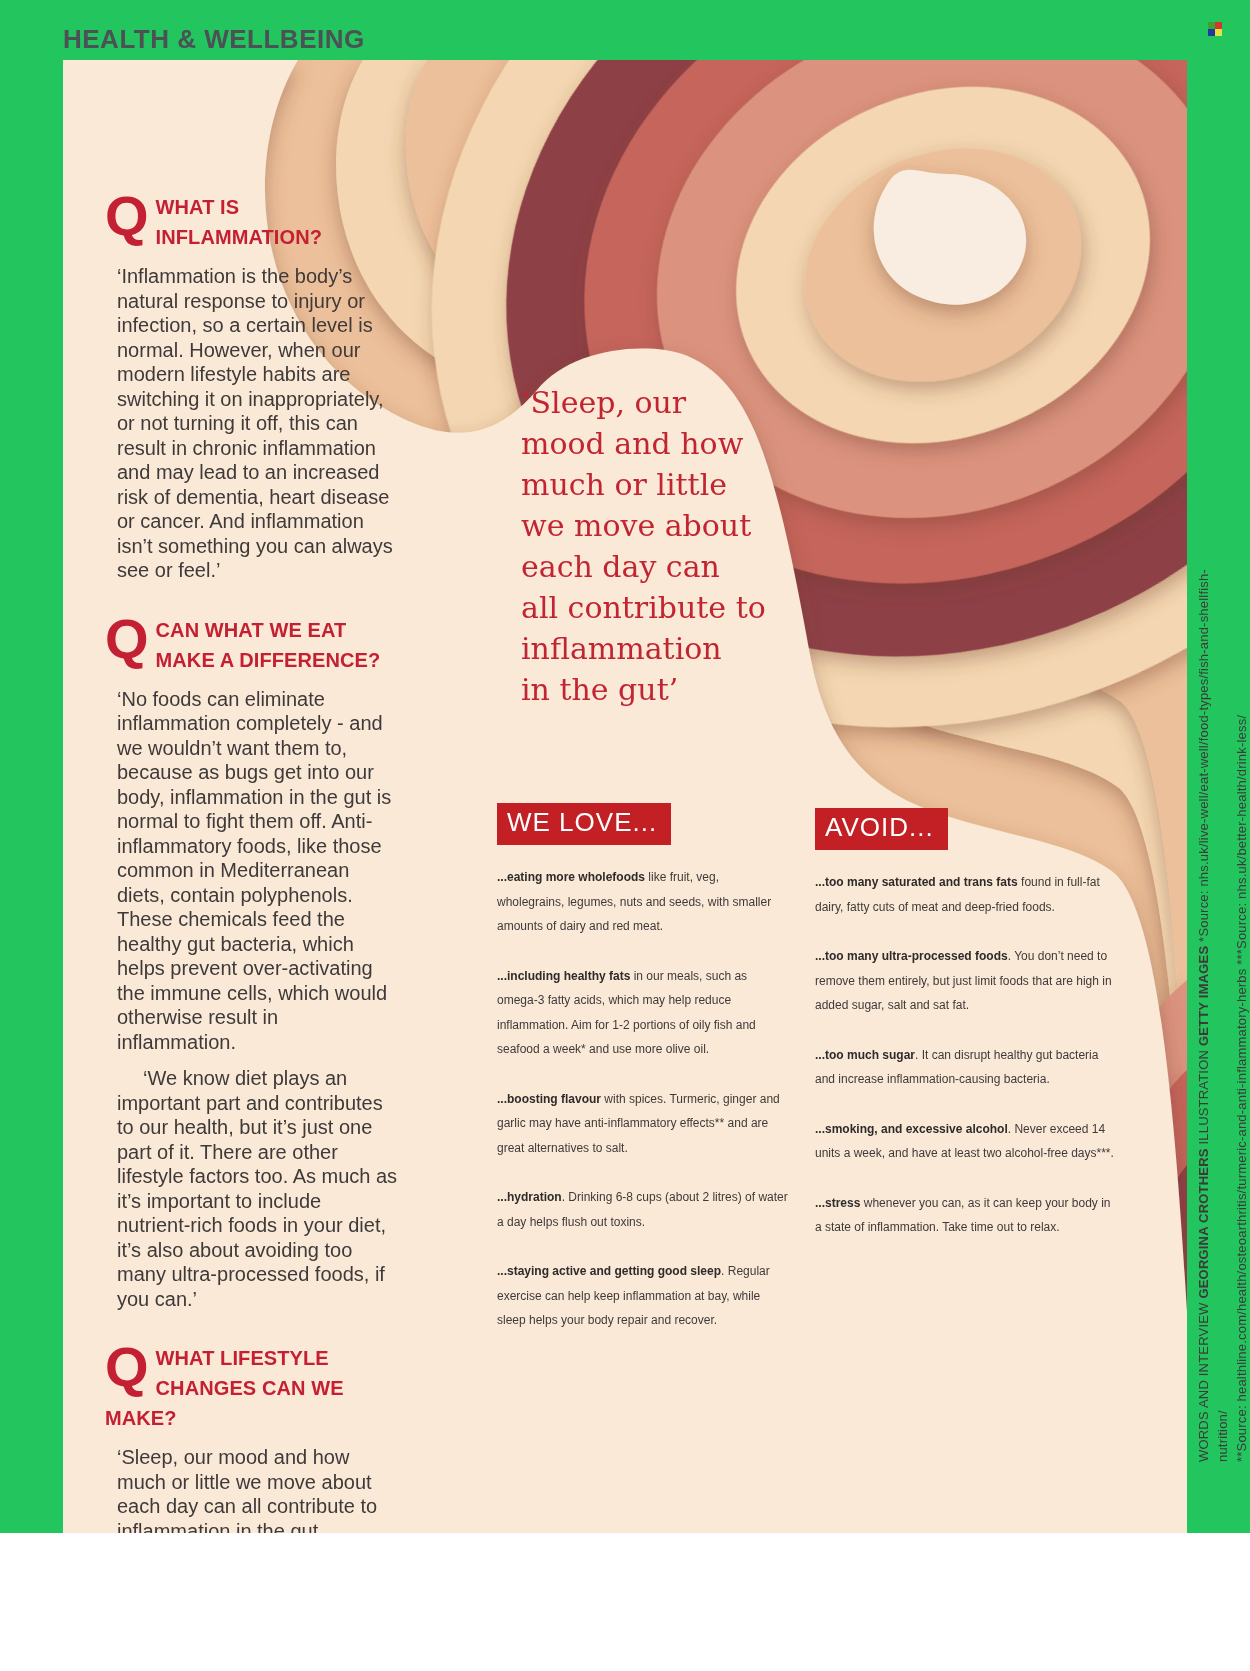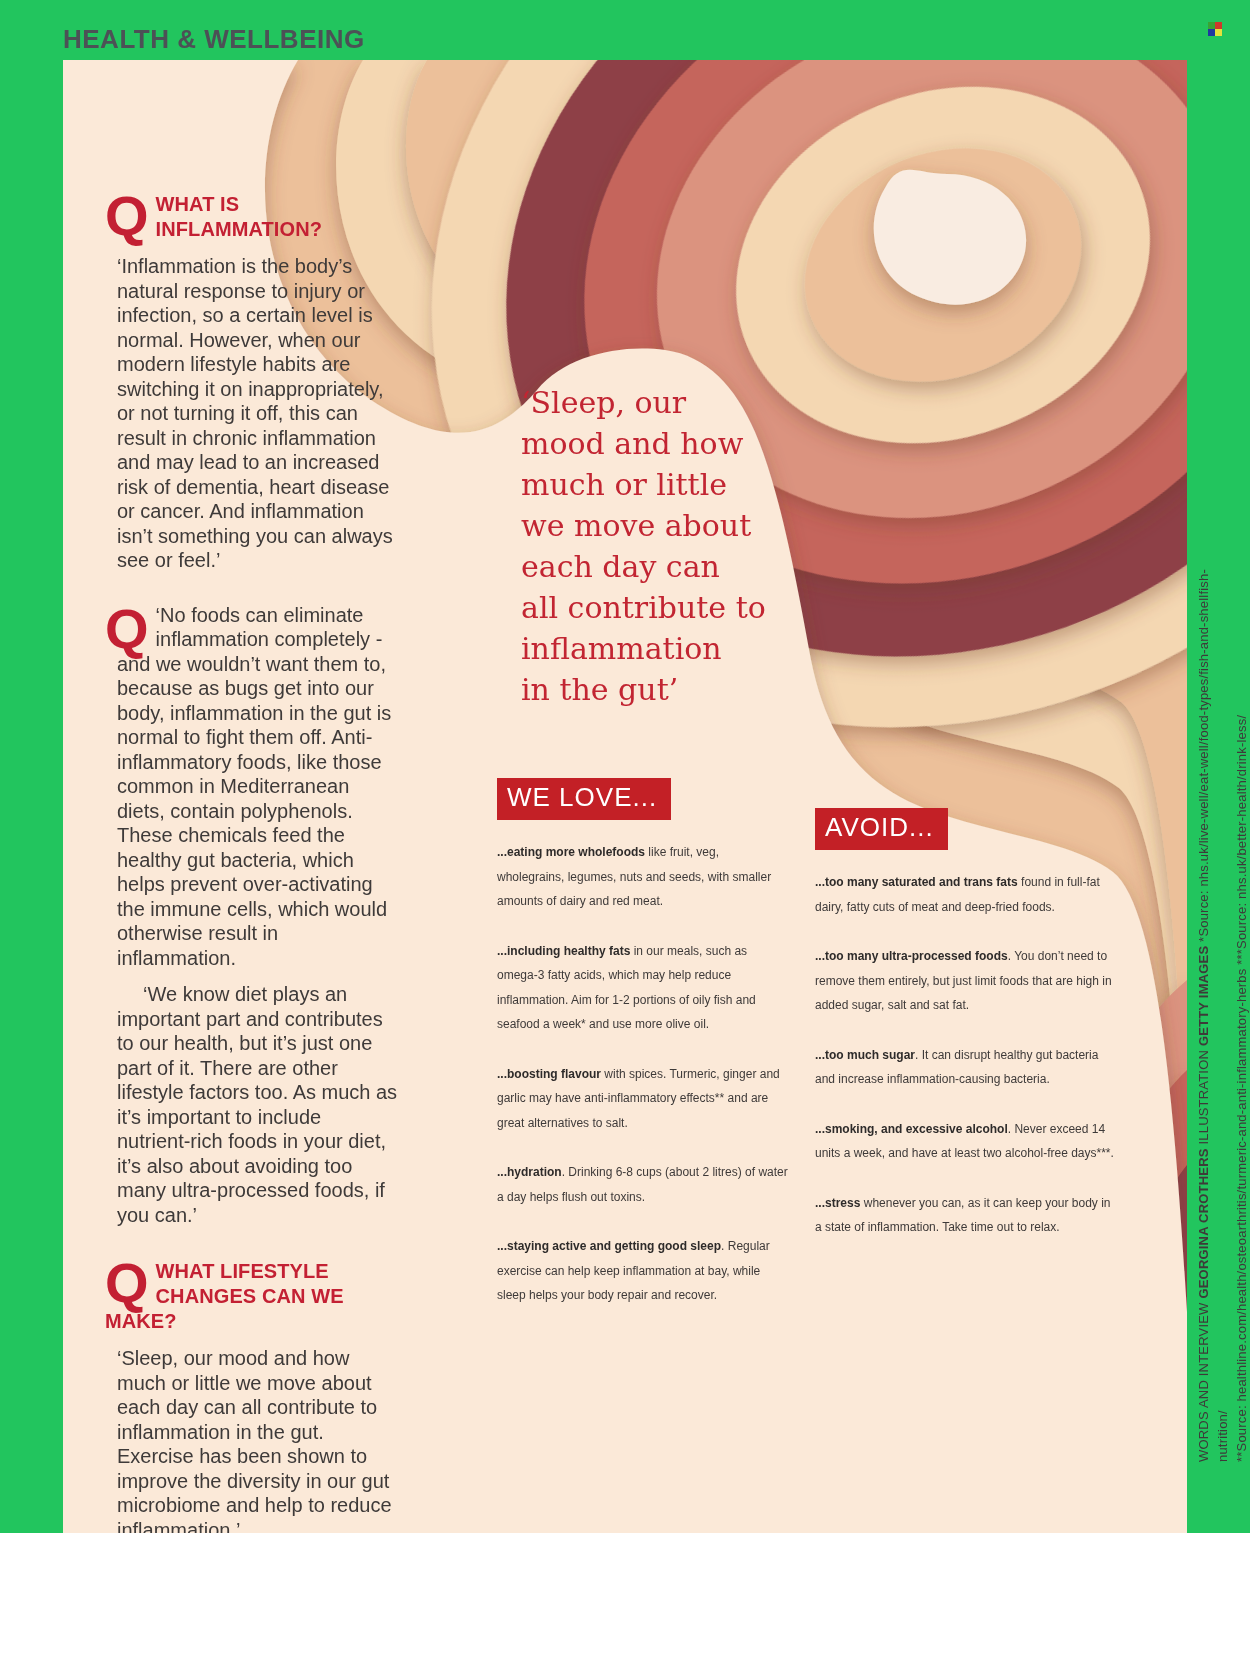--- a/index.html
+++ b/index.html
@@ -17,32 +17,32 @@
   
   .content-box{position:absolute;left:63px;top:60px;width:1124px;height:1547px;
       background:#fbe9d8;overflow:hidden;}
   .content-box svg{position:absolute;left:0;top:0;}
 
   
   .col-left{position:absolute;left:42px;top:130px;width:305px;}
   .q-block{margin:0 0 30px 0;}
   .q-letter{float:left;font-size:56px;line-height:44px;font-weight:700;color:#c32033;
       margin:4px 7px 0 0;}
-  .q-title{font-size:20px;line-height:25px;font-weight:700;color:#c32033;
+  .q-title{font-size:20px;line-height:30px;font-weight:700;color:#c32033;
       white-space:pre-line;letter-spacing:.1px;padding-top:2px;display:block;}
   .q-body p{margin:12px;font-size:20px;line-height:24.5px;}
   .q-body p + p{text-indent:26px;}
 
   
   .pull-quote{position:absolute;left:458px;top:322px;width:280px;
       font-family:"DejaVu Serif","Liberation Serif",serif;
       font-size:30px;line-height:41px;color:#c22532;white-space:pre-line;}
 
   
-  .col-mid{position:absolute;left:434px;top:718px;width:292px;}
+  .col-mid{position:absolute;left:434px;top:743px;width:292px;}
   .col-right{position:absolute;left:752px;top:748px;width:300px;}
   .badge{display:inline-block;background:#c32026;color:#ffffff;font-size:26px;
       font-weight:400;letter-spacing:1px;padding:4px 14px 7px 10px;margin:0 0 20px 0;}
   .tip-list p{margin:0 0 25px 0;font-size:12px;line-height:24.5px;}
   .tip-lead{font-weight:700;color:#2e2b2a;}
 
   
   .credits{position:absolute;left:1194px;top:1462px;width:912px;
       transform:rotate(-90deg);transform-origin:0 0;font-size:13px;line-height:19px;
       color:#3e3a39;letter-spacing:.2px;}
@@ -101,20 +101,22 @@
       <div class="q-block">
         <span class="q-letter">Q</span>
         <span class="q-title">WHAT IS INFLAMMATION?</span>
         <div class="q-body">
           <p>‘Inflammation is the body’s natural response to injury or infection, so a certain level is normal. However, when our modern lifestyle habits are switching it on inappropriately, or not turning it off, this can result in chronic inflammation and may lead to an increased risk of dementia, heart disease or cancer. And inflammation isn’t something you can always see or feel.’</p>
         </div>
       </div>
 
       <div class="q-block">
         <span class="q-letter">Q</span>
+        <span class="q-title">CAN WHAT WE EAT
+MAKE A DIFFERENCE?</span>
         <div class="q-body">
           <p>‘No foods can eliminate inflammation completely - and we wouldn’t want them to, because as bugs get into our body, inflammation in the gut is normal to fight them off. Anti-inflammatory foods, like those common in Mediterranean diets, contain polyphenols. These chemicals feed the healthy gut bacteria, which helps prevent over-activating the immune cells, which would otherwise result in inflammation.</p>
           <p>‘We know diet plays an important part and contributes to our health, but it’s just one part of it. There are other lifestyle factors too. As much as it’s important to include nutrient-rich foods in your diet, it’s also about avoiding too many ultra-processed foods, if you can.’</p>
         </div>
       </div>
 
       <div class="q-block">
         <span class="q-letter">Q</span>
         <span class="q-title">WHAT LIFESTYLE
 CHANGES CAN WE MAKE?</span>

